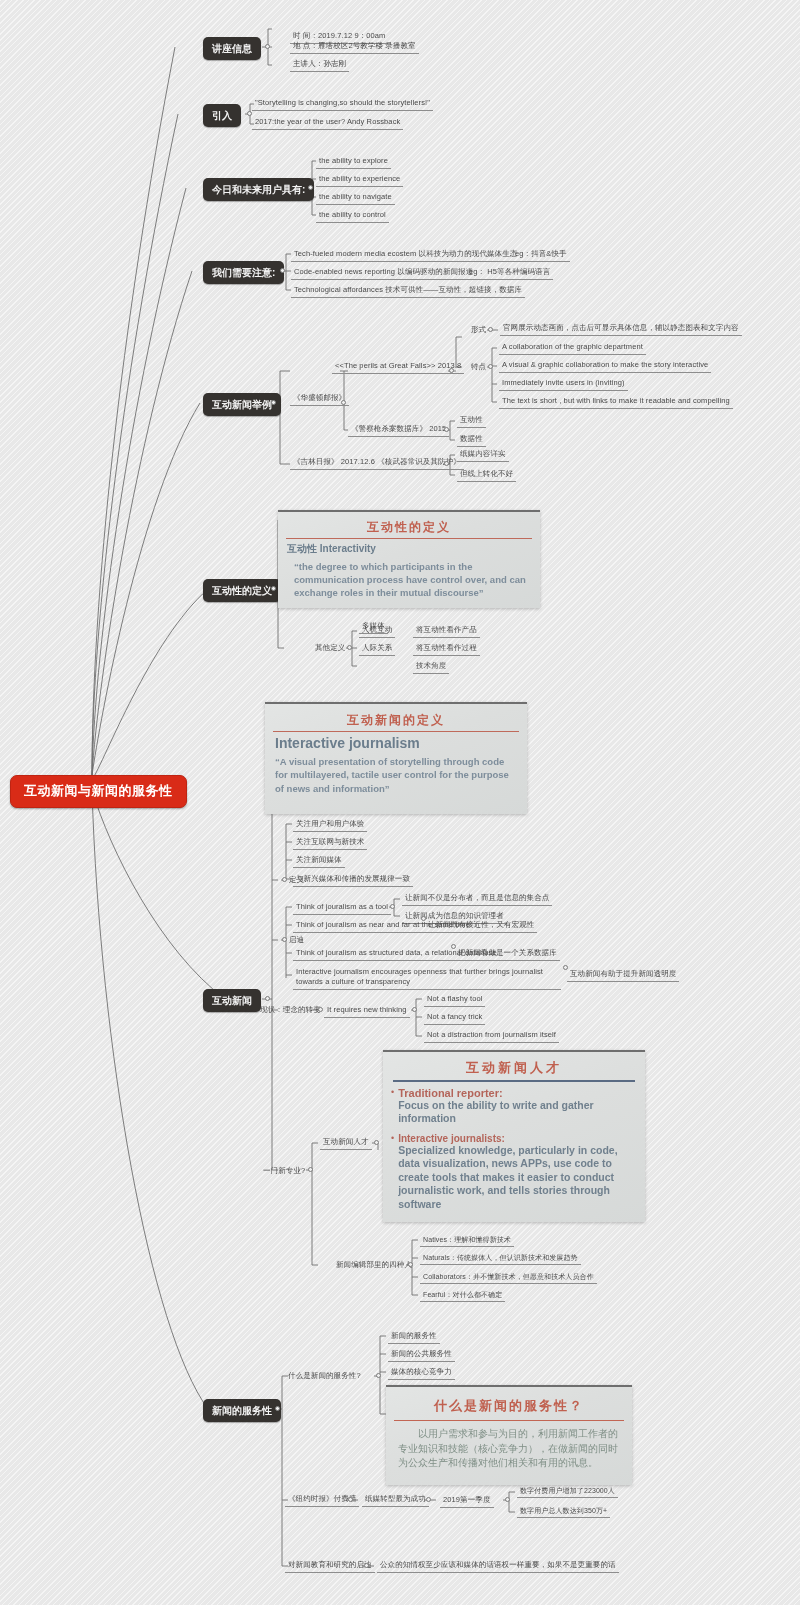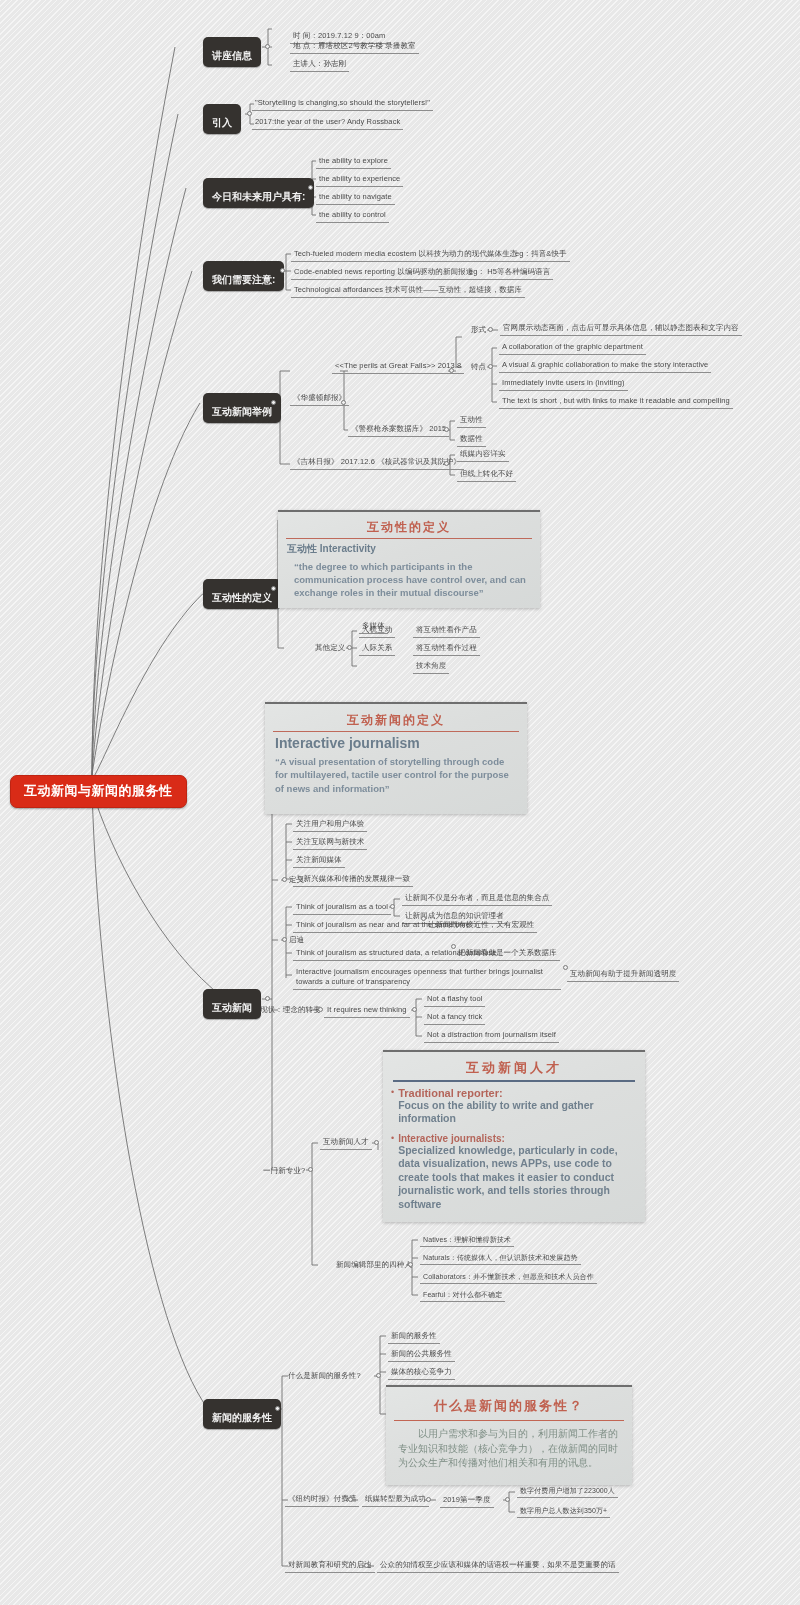--- a/index.html
+++ b/index.html
@@ -29,21 +29,21 @@
     font-size: 13px;
     font-weight: bold;
     letter-spacing: .5px;
     box-shadow: 0 1px 2px rgba(0,0,0,.35);
     border: 1px solid #bf2412;
   }
   .lvl1 {
     background: #35322f;
     color: #f2f2f2;
     border-radius: 5px;
-    padding: 12px 9px 4px 9px;
+    padding: 5px 9px 4px 9px;
     font-size: 10px;
     font-weight: bold;
     box-shadow: 0 1px 1px rgba(0,0,0,.3);
     text-align: right;
   }
   .leaf {
     color: #4a4a4a;
     font-size: 7.5px;
     padding: 1px 3px 2px 3px;
     line-height: 1.35;

